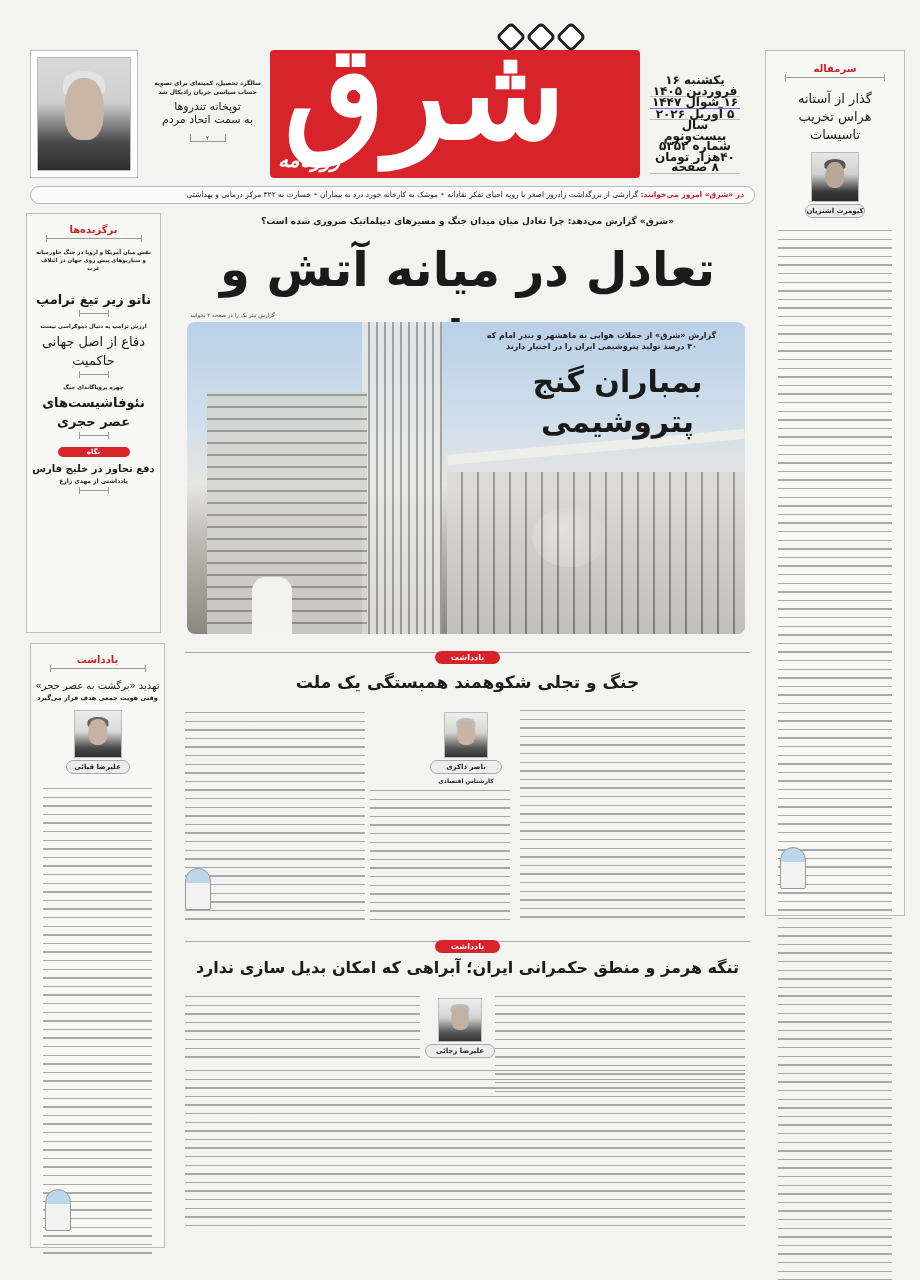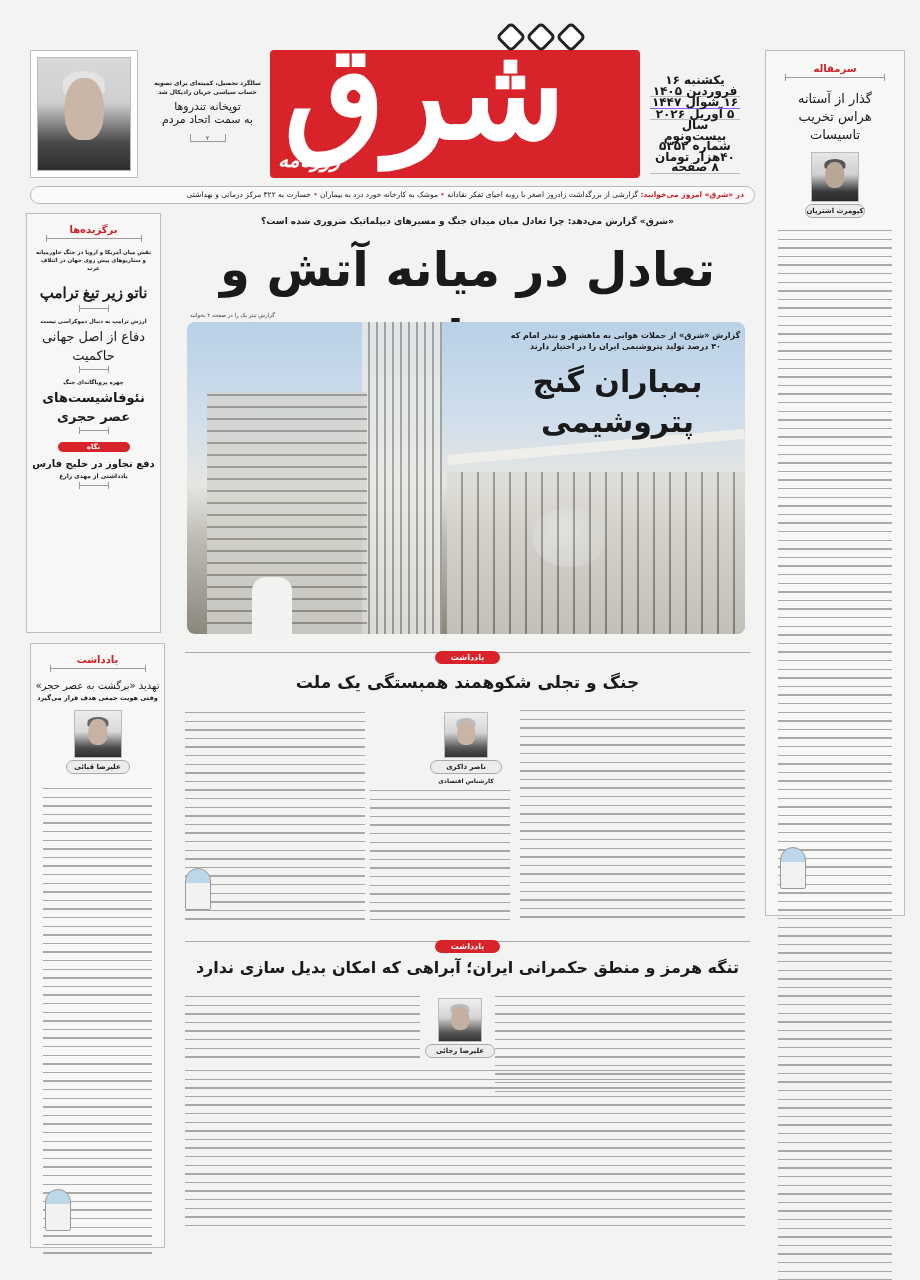--- a/index.html
+++ b/index.html
@@ -78,21 +78,21 @@
   <div class="lines" style="margin:12px 12px 0;height:1080px;"></div>
   <div class="stamp abs" style="left:14px;bottom:26px;"></div>
 </div>
 
 <div class="abs frame" style="left:26px;top:213px;width:135px;height:420px;text-align:center;">
   <div class="sec-label" style="margin-top:10px;">برگزیده‌ها</div>
   <div class="rule" style="width:96px;"></div>
 
   <div style="padding:0 8px;">
     <div style="font-size:5.5px;line-height:8px;font-weight:bold;margin-top:4px;">نقش میان آمریکا و اروپا در جنگ خاورمیانه و سناریوهای پیش روی جهان در ائتلاف غرب</div>
-    <div style="font-size:15px;font-weight:bold;margin-top:12px;font-family:Liberation Serif, serif;">ناتو زیر تیغ ترامپ</div>
+    <div style="font-size:13px;font-weight:bold;margin-top:20px;">ناتو زیر تیغ ترامپ</div>
     <div class="rule" style="width:30px;margin-top:6px;"></div>
   </div>
 
 
   <div style="padding:0 8px;">
     <div style="font-size:5.5px;line-height:8px;font-weight:bold;margin-top:2px;">ارزش ترامپ به دنبال دموکراسی نیست</div>
     <div style="font-size:13px;line-height:19px;margin-top:2px;">دفاع از اصل جهانی حاکمیت</div>
     <div class="rule" style="width:30px;margin-top:4px;"></div>
   </div>
 
@@ -127,21 +127,21 @@
 <div class="abs" style="left:190px;top:312px;width:555px;text-align:left;font-size:5.5px;color:#444;">گزارش تیتر یک را در صفحه ۲ بخوانید</div>
 
 <div class="abs" style="left:187px;top:322px;width:558px;height:312px;border-radius:8px;overflow:hidden;background:linear-gradient(180deg,#b9d0e6 0%,#cfdeec 30%,#e6e6e2 52%,#bdbab3 70%,#8c877d 100%);">
 
   <div style="position:absolute;left:175px;top:0;width:80px;height:312px;background:repeating-linear-gradient(90deg,#e9e9e7 0 6px,#9b9b96 6px 8px);opacity:.85;"></div>
   <div style="position:absolute;left:20px;top:70px;width:160px;height:242px;background:repeating-linear-gradient(0deg,#d4d4cf 0 10px,#8d8a83 10px 12px);opacity:.8;"></div>
   <div style="position:absolute;left:260px;top:120px;width:298px;height:10px;background:#eeeeea;transform:rotate(-5deg);"></div>
   <div style="position:absolute;left:345px;top:185px;width:75px;height:60px;border-radius:50%;background:radial-gradient(circle at 40% 35%,#f7f7f5,#b9b8b2);"></div>
   <div style="position:absolute;left:260px;top:150px;width:298px;height:162px;background:repeating-linear-gradient(90deg,#d9d8d3 0 14px,#7f7b72 14px 16px);opacity:.7;"></div>
   <div style="position:absolute;left:65px;top:255px;width:40px;height:57px;background:#f2f2f0;border-radius:14px 14px 0 0;"></div>
-  <div style="position:absolute;right:2px;top:8px;width:235px;text-align:center;font-size:8px;font-weight:bold;line-height:11px;">گزارش «شرق» از حملات هوایی به ماهشهر و بندر امام که ۴۰ درصد تولید پتروشیمی ایران را در اختیار دارند</div>
+  <div style="position:absolute;right:26px;top:8px;width:235px;text-align:center;font-size:8px;font-weight:bold;line-height:11px;">گزارش «شرق» از حملات هوایی به ماهشهر و بندر امام که ۴۰ درصد تولید پتروشیمی ایران را در اختیار دارند</div>
   <div style="position:absolute;right:20px;top:40px;width:215px;text-align:center;font-size:30px;line-height:40px;font-weight:bold;">بمباران گنج پتروشیمی</div>
 </div>
 
 <div class="abs" style="left:185px;top:652px;width:565px;border-top:1px solid #aaa;"></div>
 <div class="abs" style="left:185px;top:645px;width:565px;text-align:center;">
   <span class="pill">یادداشت</span>
 </div>
 <div class="abs" style="left:185px;top:672px;width:565px;text-align:center;font-size:17px;font-weight:bold;">جنگ و تجلی شکوهمند همبستگی یک ملت</div>
 
 <div class="abs lines" style="left:520px;top:710px;width:225px;height:210px;"></div>

